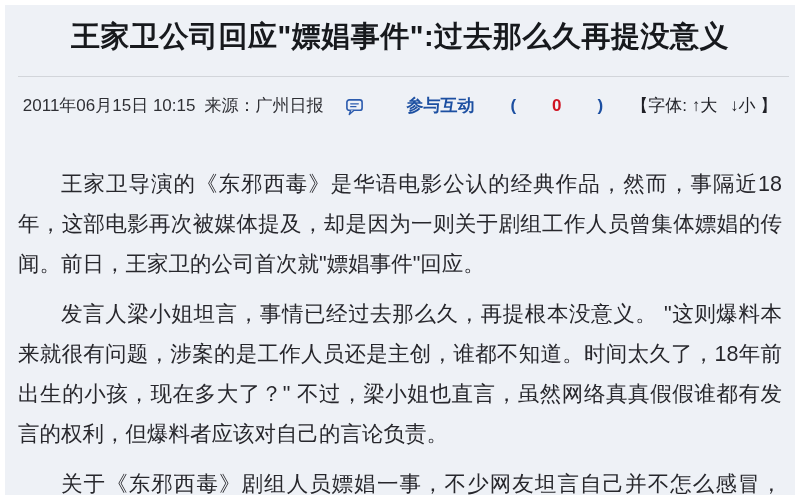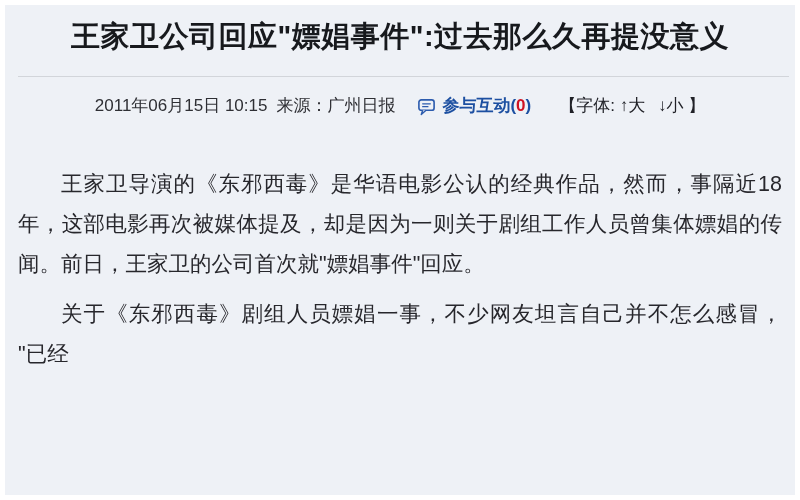--- a/index.html
+++ b/index.html
@@ -46,20 +46,21 @@
   }
   .meta .datetime { margin-right: 9px; }
   .meta .source { margin-right: 22px; }
   .interact-link {
     display: inline-flex;
     align-items: center;
     text-decoration: none;
     color: #1c4fa1;
     font-weight: 700;
     margin-right: 28px;
+    gap: 36px;
   }
   .interact-link .bubble { margin-right: 6px; display: inline-flex; }
   .interact-count-num { color: #cf1322; font-weight: 700; }
   .font-controls { color: #202127; text-align: right; }
   .font-controls .ctrl {
     cursor: pointer;
     color: #202127;
     text-decoration: none;
   }
   .font-controls .ctrl + .ctrl { margin-left: 8px; }
@@ -106,14 +107,15 @@
   <span class="font-controls">
     <span>【字体:</span>
     <span class="ctrl">↑大</span>
     <span class="ctrl">↓小</span>
     <span>】</span>
   </span>
 </div>
 
 <div class="article">
   <p>王家卫导演的《东邪西毒》是华语电影公认的经典作品，然而，事隔近18年，这部电影再次被媒体提及，却是因为一则关于剧组工作人员曾集体嫖娼的传闻。前日，王家卫的公司首次就"嫖娼事件"回应。</p>
+  <p>发言人梁小姐坦言，事情已经过去那么久，再提根本没意义。 "这则爆料本来就很有问题，涉案的是工作人员还是主创，谁都不知道。时间太久了，18年前出生的小孩，现在多大了？" 不过，梁小姐也直言，虽然网络真真假假谁都有发言的权利，但爆料者应该对自己的言论负责。</p>
   <p>关于《东邪西毒》剧组人员嫖娼一事，不少网友坦言自己并不怎么感冒， "已经</p>
 </div>
 
 </body></html>

